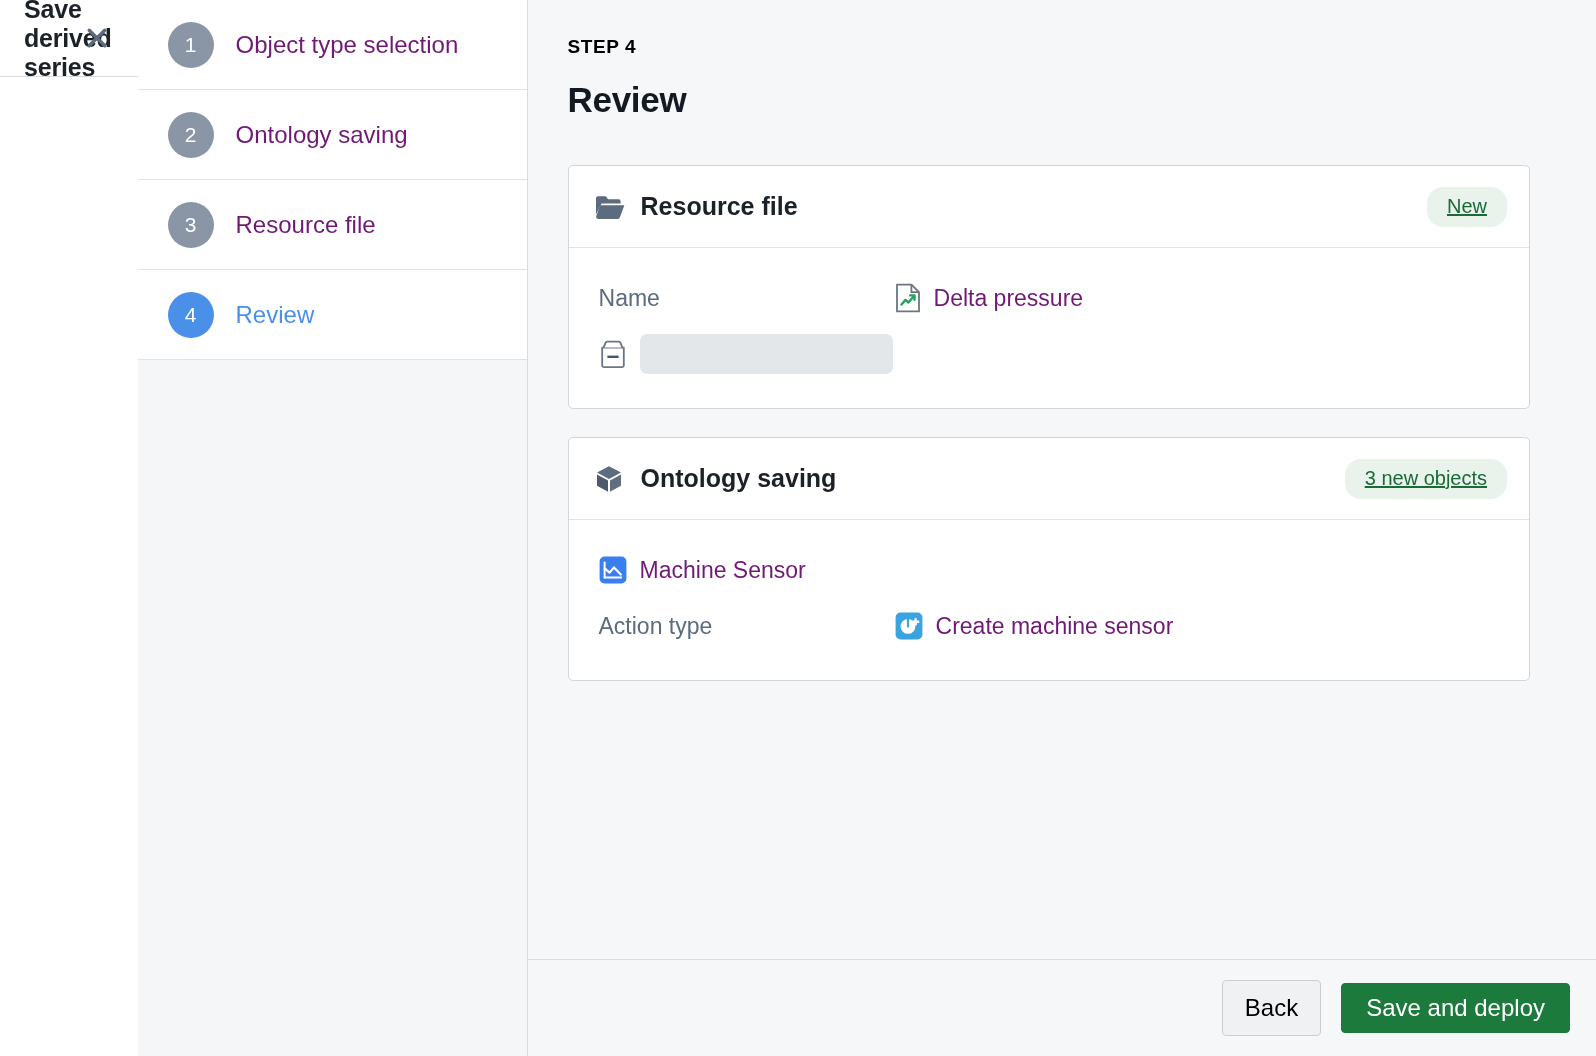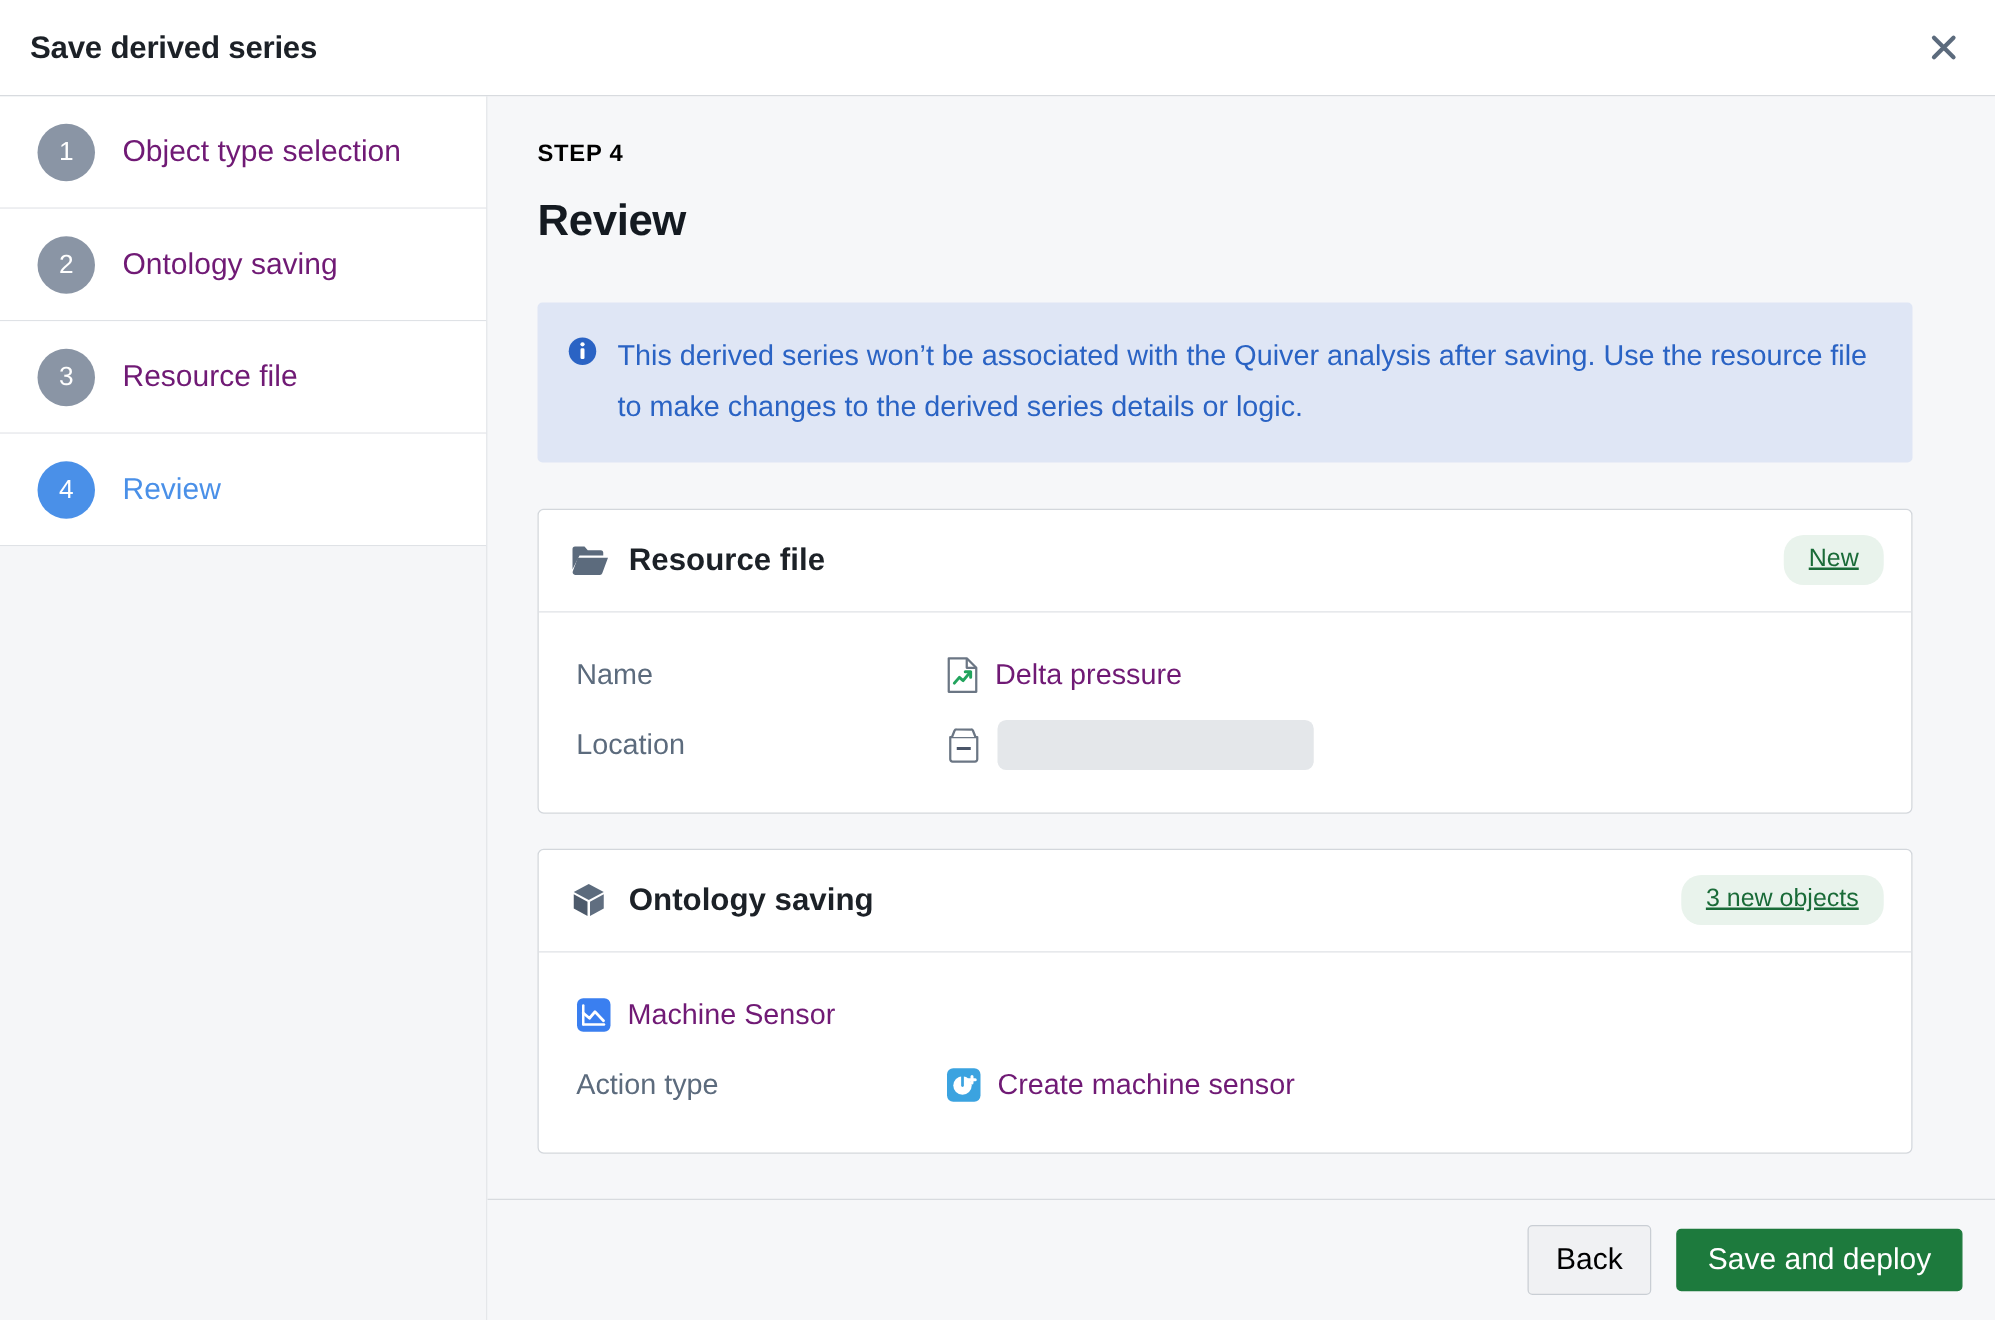--- a/index.html
+++ b/index.html
@@ -8,21 +8,21 @@
     width: 1596px; height: 1056px;
     background: #ffffff;
     font-family: "Liberation Sans", sans-serif;
     overflow: hidden;
   }
 
   .dialog {
     width: 1596px;
     height: 1056px;
     display: flex;
-    flex-direction: column;
+    flex-direction: row;
     background: #ffffff;
   }
 
   
   .titlebar {
     height: 77px;
     flex: 0 0 77px;
     background: #ffffff;
     border-bottom: 1px solid #d8dbdf;
     display: flex;
@@ -272,30 +272,20 @@
 
       <div class="sidebar-filler"></div>
     </div>
 
     <div class="content">
       <div class="content-scroll">
 
         <div class="step-eyebrow">STEP 4</div>
         <div class="page-title">Review</div>
 
-        <div class="info-banner">
-          <div class="info-icon">
-            <svg width="24" height="24" viewBox="0 0 24 24" aria-hidden="true">
-              <circle cx="12" cy="12" r="11" fill="#2a63c4"></circle>
-              <circle cx="12" cy="6.4" r="1.7" fill="#ffffff"></circle>
-              <rect x="10.4" y="9.6" width="3.2" height="8.6" rx="1.1" fill="#ffffff"></rect>
-            </svg>
-          </div>
-          <div class="info-text">This derived series won’t be associated with the Quiver analysis after saving. Use the resource file to make changes to the derived series details or logic.</div>
-        </div>
 
         <div class="card">
           <div class="card-head">
             <div class="card-head-icon">
               <svg width="30" height="26" viewBox="0 0 30 26" aria-hidden="true">
                 <path d="M1 4.2a2 2 0 0 1 2-2h7.6l2.6 3h10.4a2 2 0 0 1 2 2v2.2H6.6L1 20.4z" fill="#5c6b7d"></path>
                 <path d="M5.2 11.2h24.2l-4.6 12.4a2 2 0 0 1-1.9 1.3H3.1a2 2 0 0 1-1.9-2.6z" fill="#5c6b7d"></path>
               </svg>
             </div>
             <div class="card-title">Resource file</div>
@@ -312,21 +302,20 @@
                     <path d="M16.4 1.6V9.2H24" fill="none" stroke="#6b7684" stroke-width="1.8" stroke-linejoin="round"></path>
                     <path d="M6.5 21.5l4-4.6 3 2.6 5-6" fill="none" stroke="#22a45d" stroke-width="2.4" stroke-linecap="round" stroke-linejoin="round"></path>
                     <path d="M15.2 12.4h4.3v4.3" fill="none" stroke="#22a45d" stroke-width="2.4" stroke-linecap="round" stroke-linejoin="round"></path>
                   </svg>
                 </span>
                 <span>Delta pressure</span>
               </div>
             </div>
 
             <div class="row">
-              <div class="row-label">Location</div>
               <div class="row-value">
                 <span class="row-icon">
                   <svg width="28" height="30" viewBox="0 0 28 30" aria-hidden="true">
                     <path d="M3.2 8.6h21.6v17.8a1.8 1.8 0 0 1-1.8 1.8H5a1.8 1.8 0 0 1-1.8-1.8z" fill="#ffffff" stroke="#6b7684" stroke-width="1.8" stroke-linejoin="round"></path>
                     <path d="M4.6 8.6l2-5a1.6 1.6 0 0 1 1.5-1h11.8a1.6 1.6 0 0 1 1.5 1l2 5" fill="#ffffff" stroke="#6b7684" stroke-width="1.8" stroke-linejoin="round"></path>
                     <path d="M8.4 16.6h11.2v2.4H8.4z" fill="#4a5568"></path>
                   </svg>
                 </span>
                 <span class="placeholder-bar"></span>
               </div>

